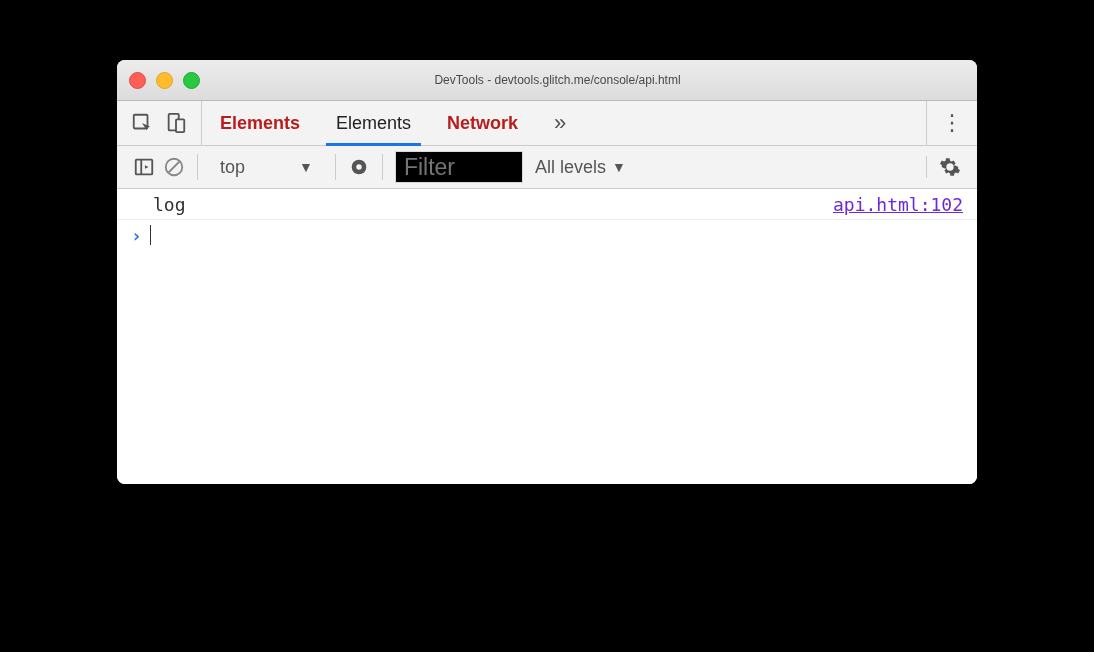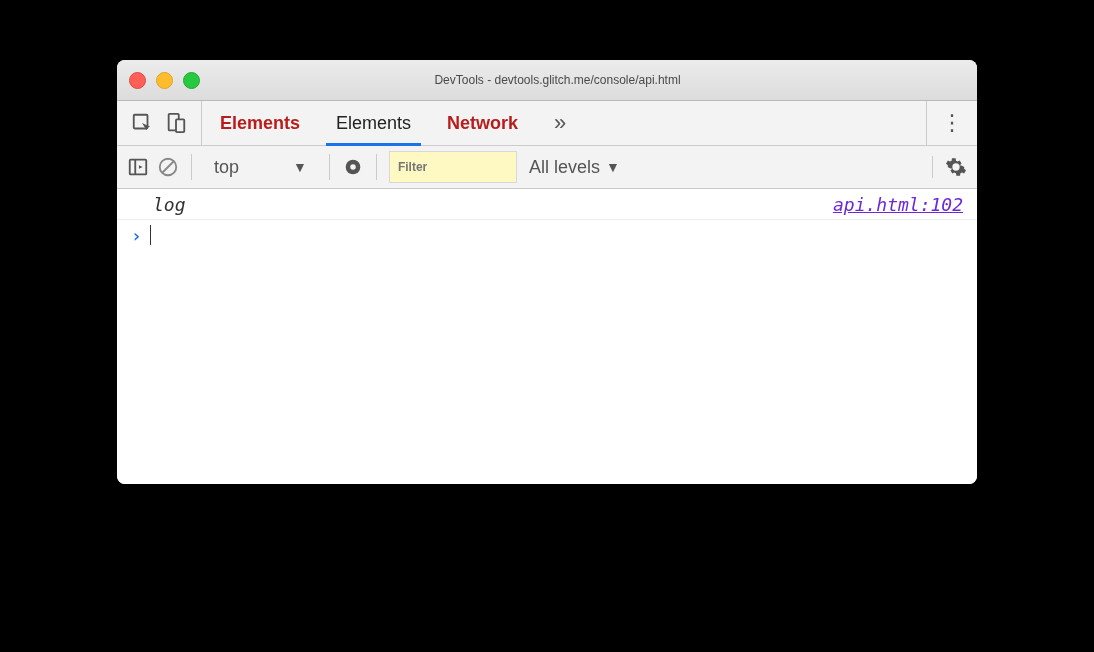--- a/index.html
+++ b/index.html
@@ -103,46 +103,45 @@
   }
 
   .toolbar {
     height:42px;
     background:#f3f3f3;
     border-bottom:1px solid #cbcbcb;
     display:flex;
     align-items:center;
     font-size:18px;
     color:#555;
-    padding:0 10px;
+    padding:0 16px;
     gap:8px;
   }
   .divider {
     width:1px;
     height:26px;
     background:#cbcbcb;
     margin:0 4px;
   }
   .context-select {
     display:flex;
     align-items:center;
     gap:54px;
     padding:0 10px;
   }
   .context-select .caret { font-size:14px; color:#555; }
   .filter-input {
     width:110px;
     height:26px;
     border:1px solid #d8d8d8;
-    background:#fef9c3;
-    font-size:12px;
+    background:#000000;
+    font-size:23px;
     padding:2px 8px;
     color:#888;
     outline:none;
-    font-weight:bold;
   }
   .levels {
     display:flex;
     align-items:center;
     gap:6px;
     padding:0 4px;
     white-space:nowrap;
   }
   .levels .caret { font-size:14px; }
   .toolbar-right {
@@ -160,21 +159,20 @@
     font-size:18px;
     color:#303030;
     overflow:hidden;
   }
   .log-row {
     display:flex;
     align-items:center;
     height:30px;
     padding:0 14px 0 36px;
     border-bottom:1px solid #eee;
-    font-style:italic;
   }
   .log-msg { flex:1; }
   .log-src { color:#6d28d9; text-decoration:underline; }
   .prompt-row {
     display:flex;
     align-items:center;
     height:30px;
     padding:0 14px;
     gap:8px;
   }

